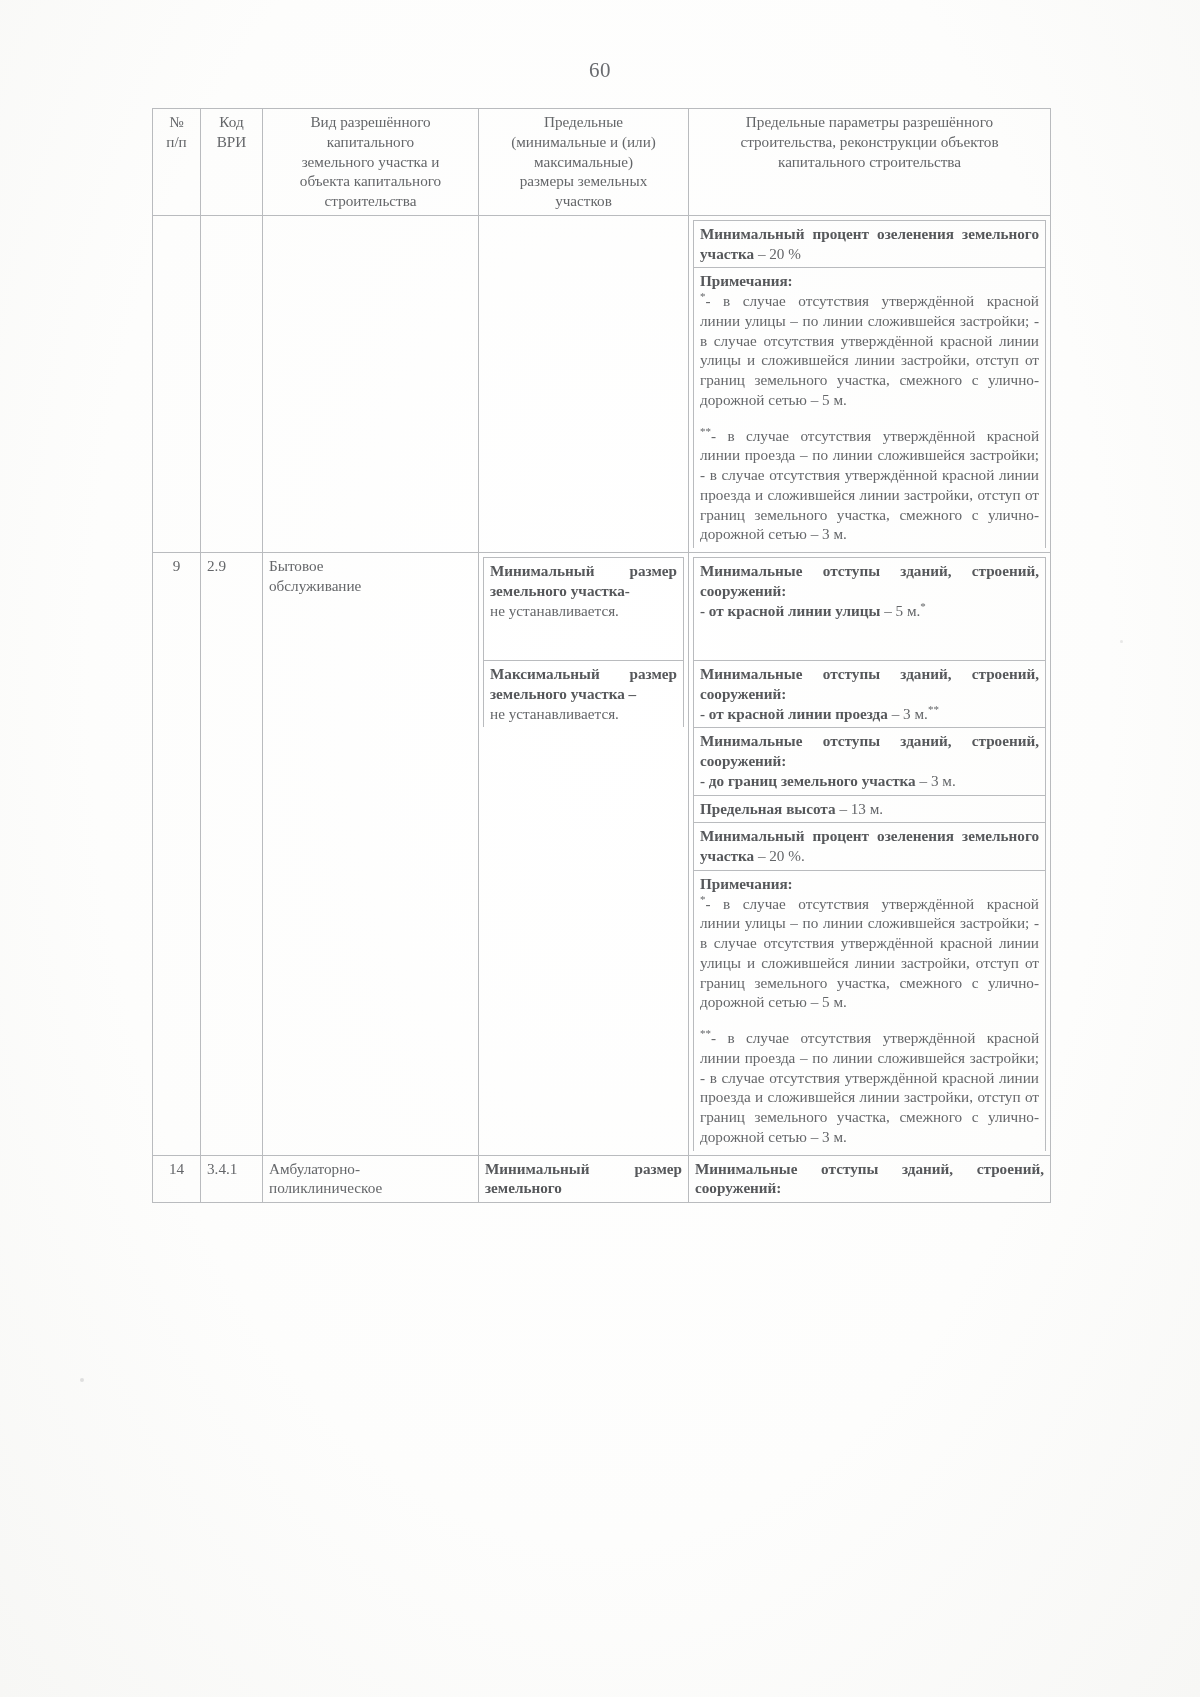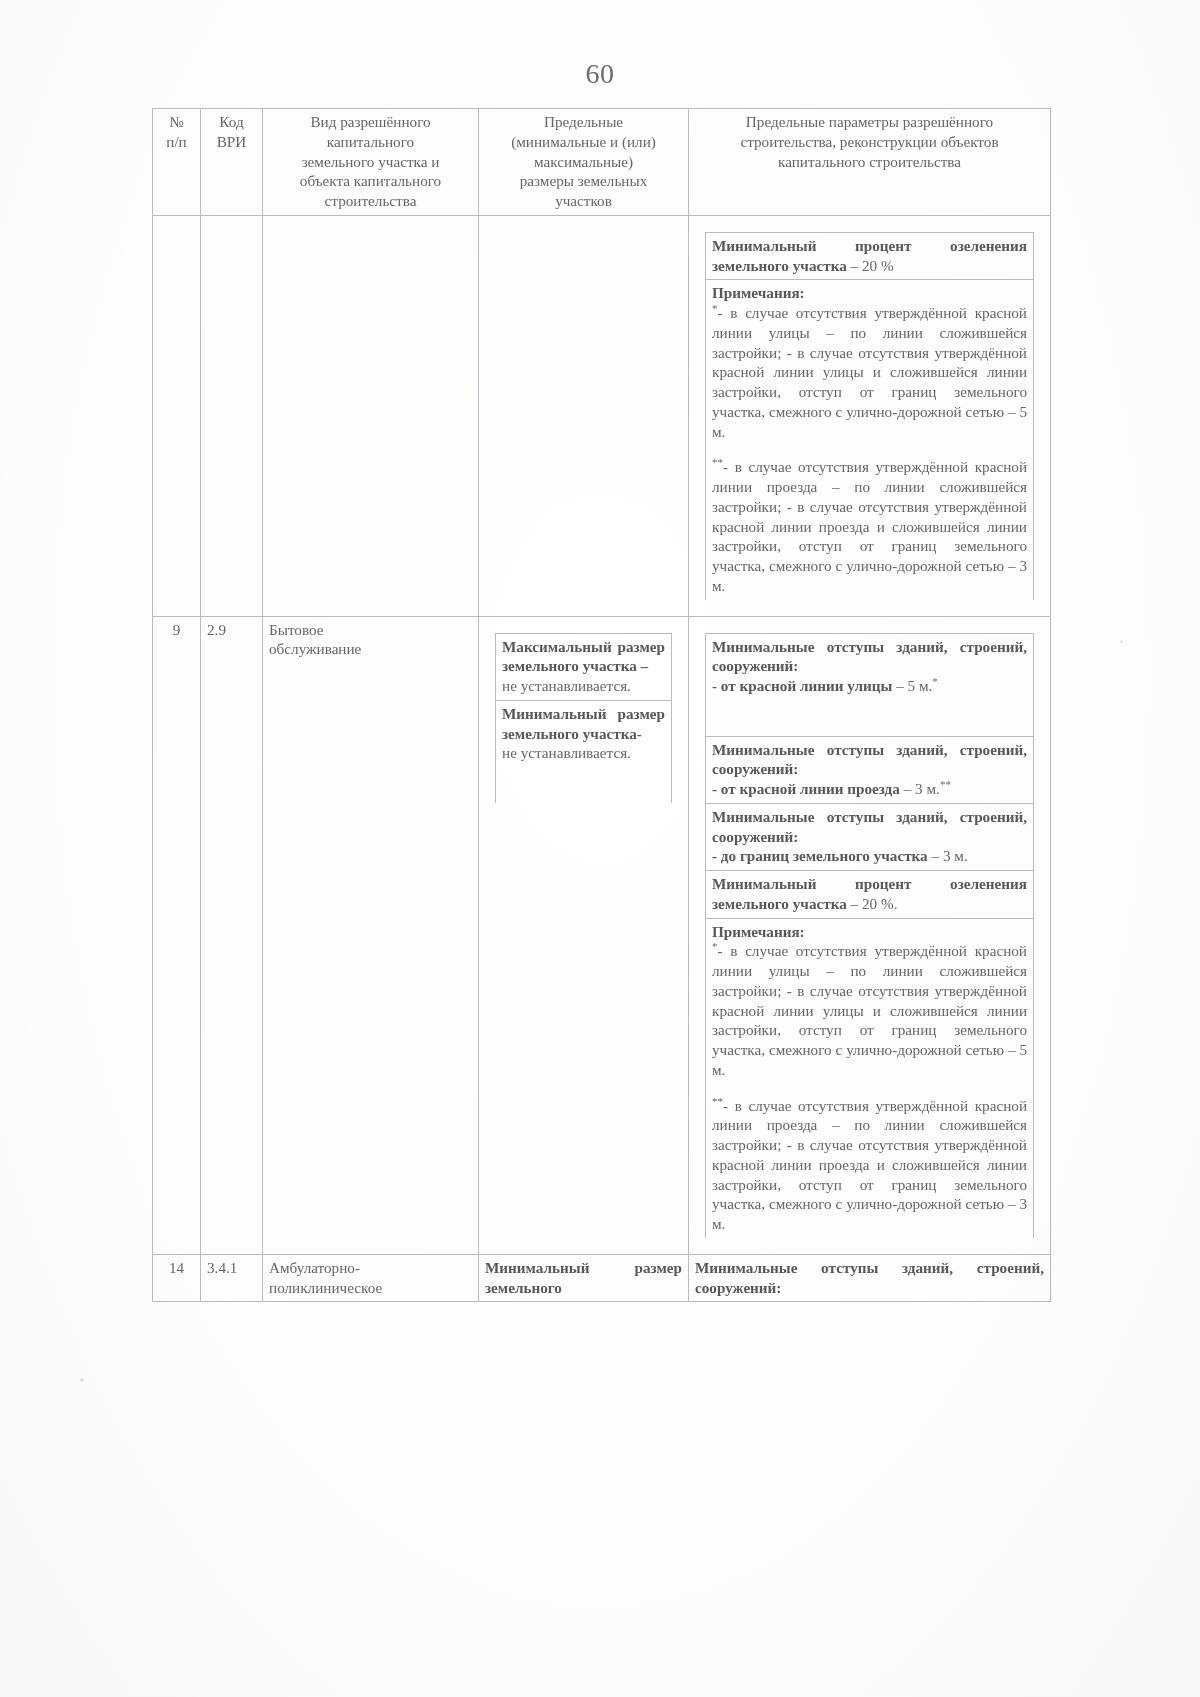--- a/index.html
+++ b/index.html
@@ -12,21 +12,21 @@
     overflow:hidden;
   }
   
   .page{
     position:absolute;inset:0;
     background:
       radial-gradient(ellipse at 50% 40%, #ffffff 0%, #fdfdfc 60%, #f7f7f5 100%);
   }
   .page-number{
     position:absolute;top:58px;left:0;width:1200px;
-    text-align:center;font-size:28px;color:#6a6c70;
+    text-align:center;font-size:21px;color:#6a6c70;
     letter-spacing:.5px;
   }
   .speck{position:absolute;background:#c9c9c9;border-radius:50%;}
   table.doc{
     position:absolute;left:152px;top:108px;
     width:898px;
     border-collapse:collapse;
     table-layout:fixed;
   }
   table.doc td,table.doc th{
@@ -52,21 +52,21 @@
   col.c5{width:362px;}
   .just{text-align:justify;text-align-last:left;}
   .b{font-weight:bold;color:#56585b;}
   .subgrid{width:100%;border-collapse:collapse;table-layout:fixed;}
   .subgrid td{
     border:0;border-bottom:1px solid #b9bbbe;
     padding:3px 6px 4px 6px;
     font-size:15.2px;line-height:1.30;
   }
   .subgrid tr:last-child td{border-bottom:0;}
-  .nopad{padding:16px !important;}
+  .nopad{padding:4px !important;}
   .note-blank{height:16px;}
   sup{font-size:11px;line-height:0;}
   .leftnum{text-align:center;padding-top:4px;}
 </style>
 </head>
 <body>
 
 <div class="page">
 
   <div class="page-number">60</div>
@@ -166,35 +166,35 @@
         <td class="leftnum">9</td>
         <td>2.9</td>
         <td>
           <div>Бытовое</div>
           <div>обслуживание</div>
         </td>
         <td class="nopad">
           <table class="subgrid">
             <tbody>
                 <tr>
-              <td>
-                <div class="b just">
-                  <span>Максимальный</span>
-                  <span>размер земельного</span>
-                  <span>участка –</span>
-                </div>
-                <div>не устанавливается.</div>
-              </td>
-            </tr>
-            <tr>
               <td style="height:95px;">
                 <div class="b just">
                   <span>Минимальный</span>
                   <span>размер земельного</span>
                   <span>участка-</span>
+                </div>
+                <div>не устанавливается.</div>
+              </td>
+            </tr>
+            <tr>
+              <td>
+                <div class="b just">
+                  <span>Максимальный</span>
+                  <span>размер земельного</span>
+                  <span>участка –</span>
                 </div>
                 <div>не устанавливается.</div>
               </td>
             </tr>
           </tbody>
             </table>
         </td>
         <td class="nopad">
           <table class="subgrid">
             <tbody>
@@ -216,20 +216,25 @@
             </tr>
             <tr>
               <td>
                 <div class="b just">Минимальные отступы зданий, строений, сооружений:</div>
                 <div>
                   <span class="b">- до границ земельного участка</span><span> – 3 м.</span>
                 </div>
               </td>
             </tr>
             <tr>
+              <td>
+                <span class="b">Предельная высота</span><span> – 13 м.</span>
+              </td>
+            </tr>
+            <tr>
               <td class="just">
                 <span class="b">Минимальный процент озеленения земельного участка</span><span> – 20 %.</span>
               </td>
             </tr>
             <tr>
               <td>
                 <div class="b">Примечания:</div>
                 <div class="just">
                   <sup>*</sup><span>- в случае отсутствия утверждённой</span>
                   <span>красной линии улицы – по линии</span>

